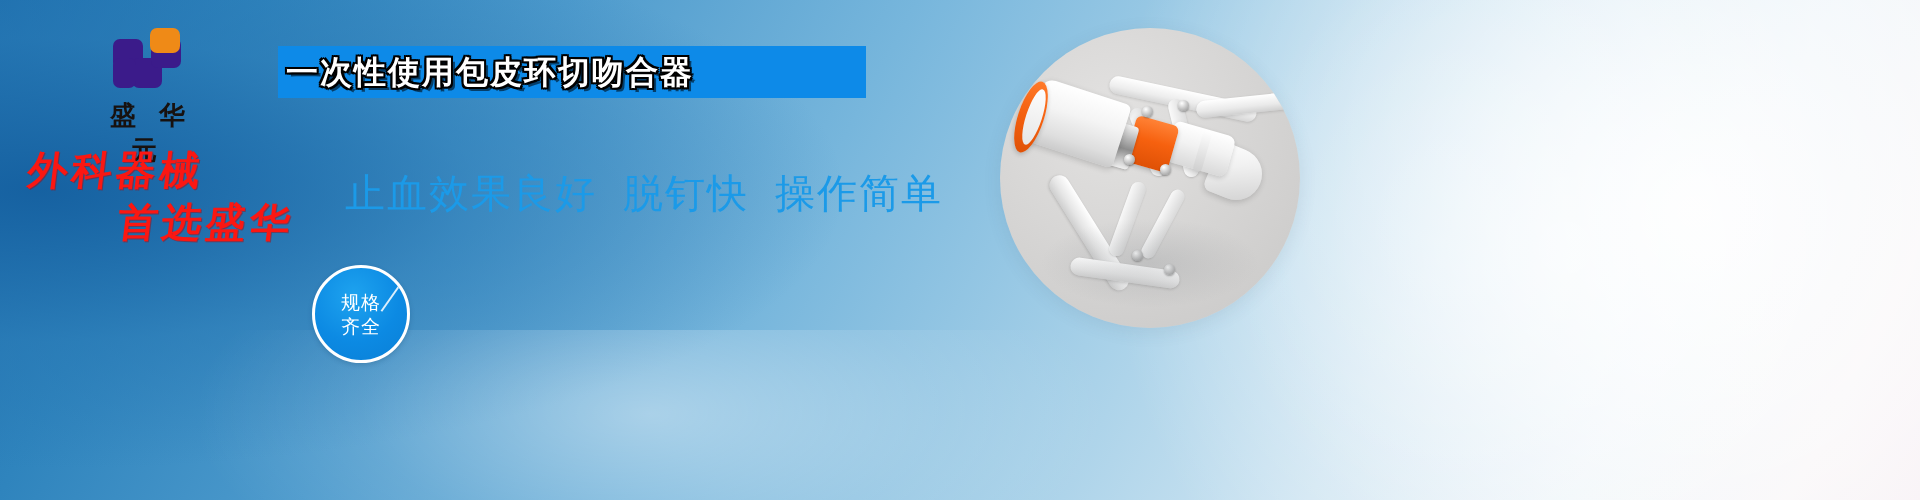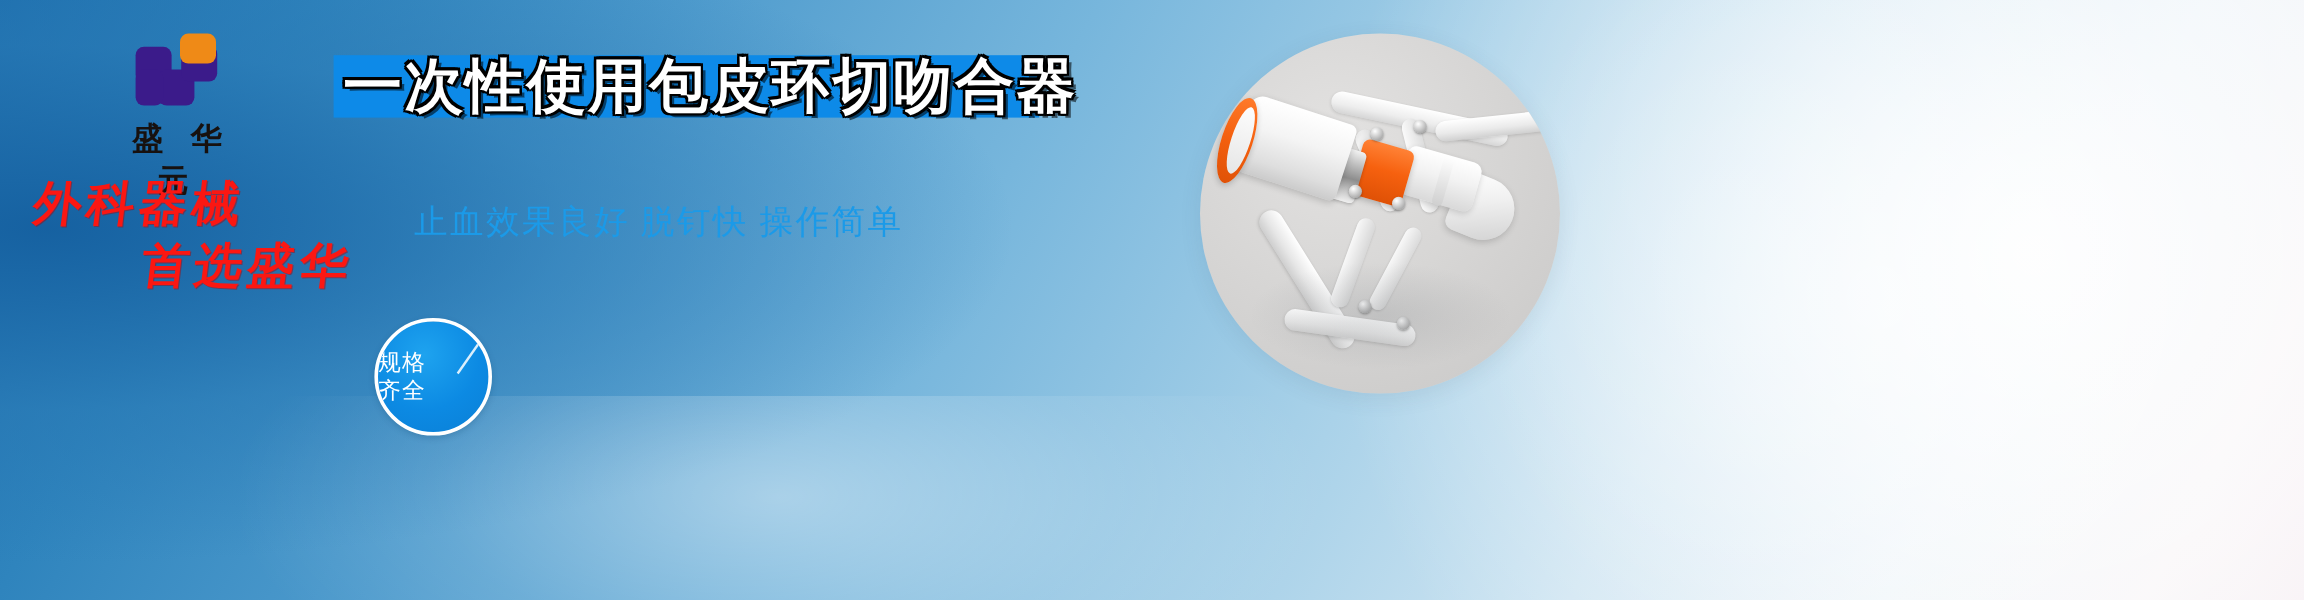--- a/index.html
+++ b/index.html
@@ -65,45 +65,45 @@
   #slogan-line-2{padding-left:96px;margin-top:12px;}
 
   
   #title-bar{
     position:absolute;left:278px;top:46px;width:588px;height:52px;
     background:#0d8ae8;
   }
   #title-text{
     position:absolute;left:286px;top:44px;width:600px;height:56px;
     color:#ffffff;
-    font-size:49px;font-weight:700;letter-spacing:2px;
+    font-size:32px;font-weight:700;letter-spacing:2px;
     line-height:56px;white-space:nowrap;
     font-family:"DejaVu Sans","Liberation Sans",sans-serif;
     text-shadow:
       -2px -2px 0 #000, 2px -2px 0 #000, -2px 2px 0 #000, 2px 2px 0 #000,
       0 -2px 0 #000, 0 2px 0 #000, -2px 0 0 #000, 2px 0 0 #000,
       4px 4px 0 rgba(0,0,0,0.55);
   }
 
   
   #subtitle{
     position:absolute;left:345px;top:166px;
     color:#1b9ae8;
-    font-size:28px;font-weight:400;letter-spacing:2px;white-space:nowrap;
-    font-family:Liberation Serif, serif;
+    font-size:40px;font-weight:400;letter-spacing:2px;white-space:nowrap;
+    font-family:Liberation Mono, monospace;
   }
 
   
   #features{position:absolute;left:312px;top:265px;display:flex;gap:22px;}
   .feature{
     position:relative;width:92px;height:92px;border-radius:50%;
     background:radial-gradient(circle at 42% 30%, #1ea3ef 0%, #0c8ae3 55%, #0a7fd6 100%);
     border:3px solid #ffffff;
     box-shadow:0 2px 5px rgba(10,60,100,0.22);
-    display:flex;flex-direction:column;align-items:flex-start;justify-content:center;
+    display:flex;flex-direction:column;align-items:center;justify-content:center;
     overflow:hidden;
   }
   .feature::after{
     content:"";position:absolute;right:16px;top:16px;
     width:2px;height:30px;background:rgba(255,255,255,0.85);
     transform:rotate(35deg);
   }
   .feature-line{
     color:#ffffff;font-size:19px;line-height:24px;letter-spacing:1px;
     font-family:"DejaVu Sans","Liberation Sans",sans-serif;

